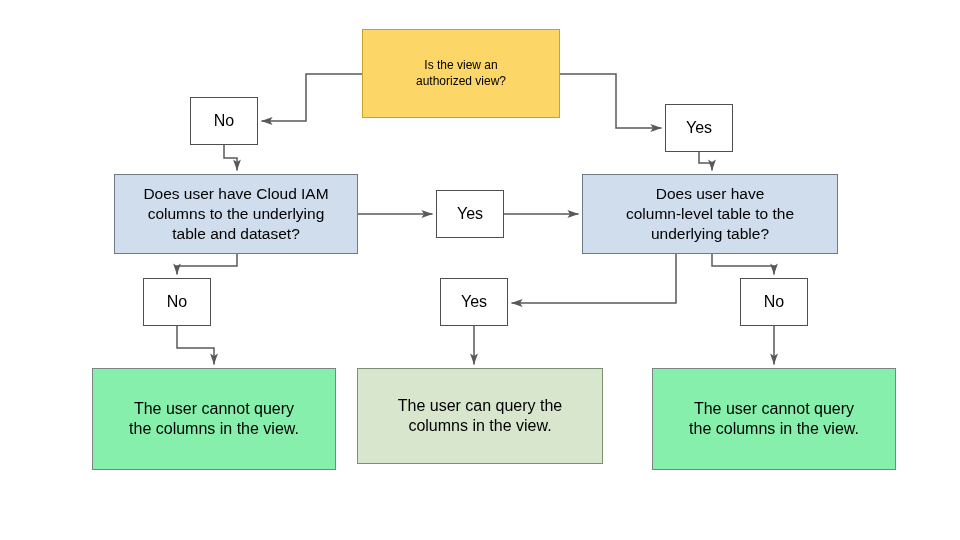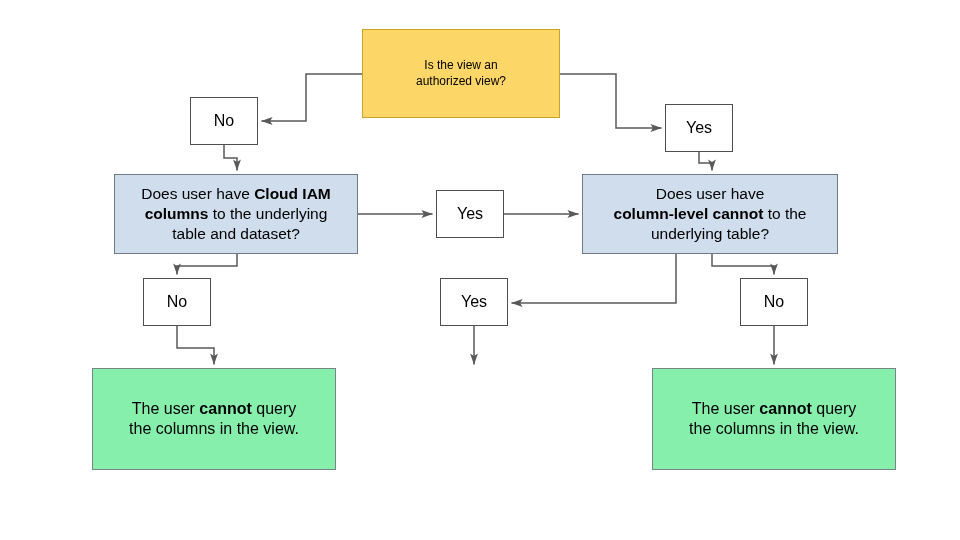--- a/index.html
+++ b/index.html
@@ -62,21 +62,21 @@
   .terminal-green {
     background: #d8e6cd;
     border-color: #7d8f73;
     font-size: 16px;
   }
   .label-box {
     background: #ffffff;
     border-color: #4f4f4f;
     font-size: 16px;
   }
-  b { font-weight: bold; }
+  b { font-weight: normal; }
 </style>
 </head>
 <body>
 
 <div id="diagram-root">
 
   <svg class="edges" width="960" height="540" viewBox="0 0 960 540" xmlns="http://www.w3.org/2000/svg">
     <defs>
       <marker id="arrow" markerWidth="9" markerHeight="9" refX="7.4" refY="3" orient="auto" markerUnits="strokeWidth">
         <path d="M0,0.4 L7.6,3 L0,5.6 L1.7,3 Z" fill="#595959"></path>
@@ -125,37 +125,40 @@
 
   <div class="node decision-blue" style="left:114px; top:174px; width:244px; height:80px;">
     <span class="txt">Does user have <b>Cloud IAM</b><br><b>columns</b> to the underlying<br>table and dataset?</span>
   </div>
 
   <div class="node label-box" style="left:436px; top:190px; width:68px; height:48px;">
     <span class="txt">Yes</span>
   </div>
 
   <div class="node decision-blue" style="left:582px; top:174px; width:256px; height:80px;">
-    <span class="txt">Does user have<br><b>column-level cannot</b> to the<br>underlying table?</span>
+    <span class="txt">Does user have<br><b>column-level table</b> to the<br>underlying table?</span>
   </div>
 
   <div class="node label-box" style="left:143px; top:278px; width:68px; height:48px;">
     <span class="txt">No</span>
   </div>
 
   <div class="node label-box" style="left:440px; top:278px; width:68px; height:48px;">
     <span class="txt">Yes</span>
   </div>
 
   <div class="node label-box" style="left:740px; top:278px; width:68px; height:48px;">
     <span class="txt">No</span>
   </div>
 
   <div class="node terminal-gray" style="left:92px; top:368px; width:244px; height:102px;">
     <span class="txt">The user <b>cannot</b> query<br>the columns in the view.</span>
   </div>
 
+  <div class="node terminal-green" style="left:357px; top:368px; width:246px; height:96px;">
+    <span class="txt">The user can query the<br>columns in the view.</span>
+  </div>
 
   <div class="node terminal-gray" style="left:652px; top:368px; width:244px; height:102px;">
     <span class="txt">The user <b>cannot</b> query<br>the columns in the view.</span>
   </div>
 
 </div>
 
 </body></html>

